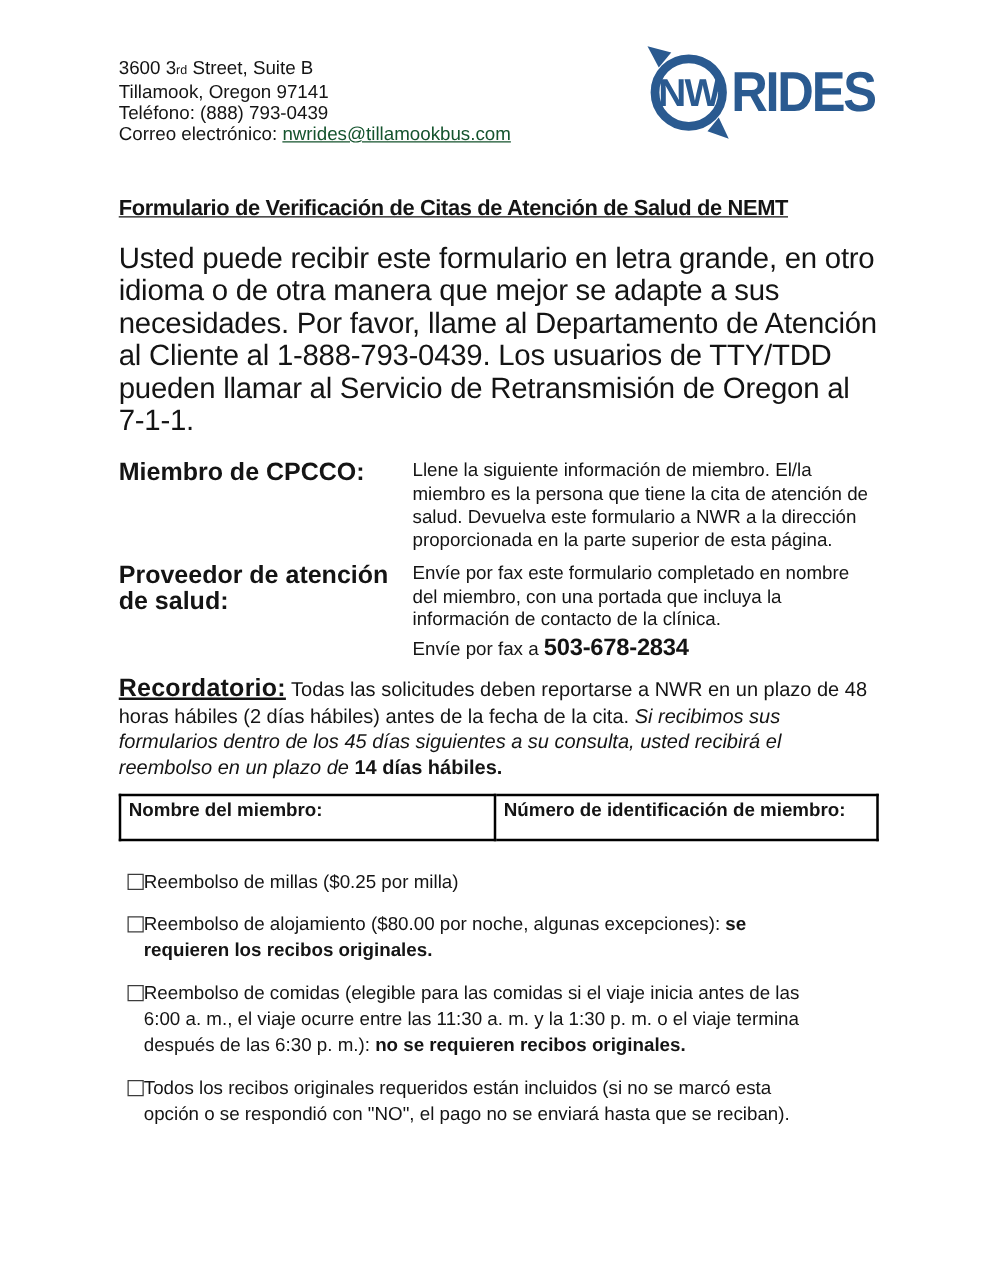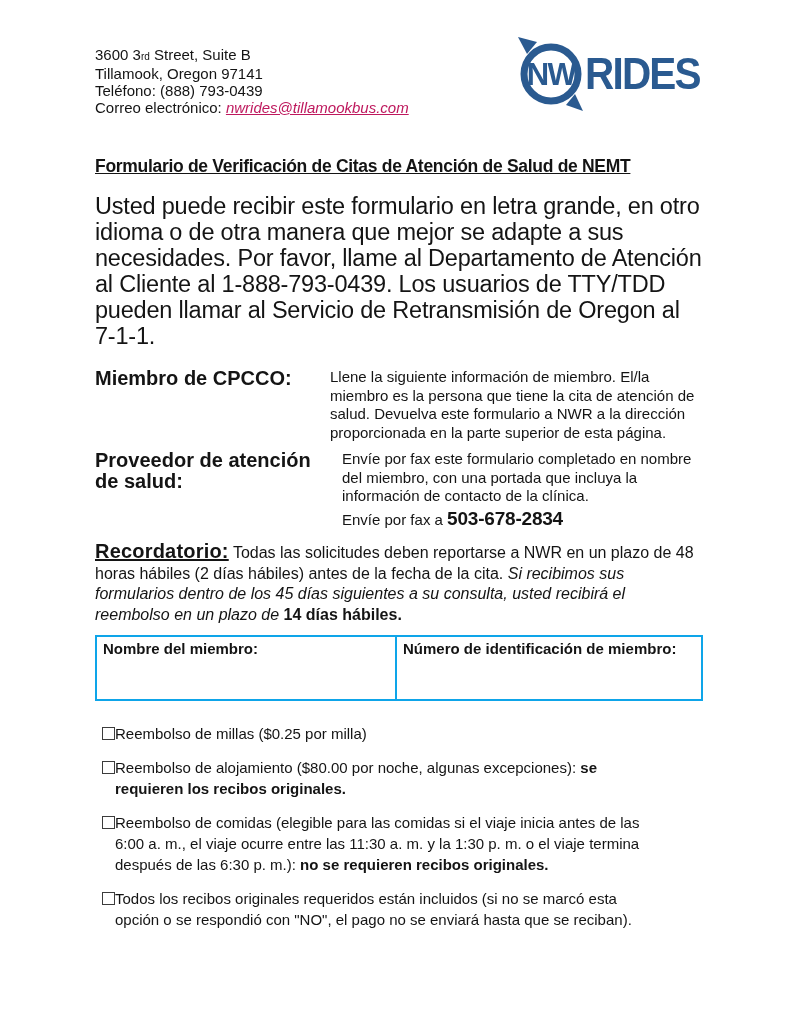--- a/index.html
+++ b/index.html
@@ -10,21 +10,21 @@
     color: #141414;
     position: relative;
     overflow: hidden;
   }
   .page { width: 791px; height: 1024px; padding: 36px 88px 0 95px; }
 
   
   .header-row { display: flex; justify-content: space-between; align-items: flex-end; }
   .address { font-size: 15px; line-height: 17px; font-weight: 500; }
   .ord { font-size: 10px; }
-  .email-link { color: #be185d; text-decoration: underline; cursor: pointer; font-style: italic; }
+  .email-link { color: #14532d; text-decoration: underline; cursor: pointer; }
   .logo-svg { display: block; margin-top: -8px; }
 
   
   .doc-title {
     margin-top: 40px;
     font-size: 17.5px; font-weight: 700; letter-spacing: -0.3px;
     white-space: nowrap;
   }
   .doc-title span { text-decoration: underline; }
 
@@ -32,35 +32,35 @@
   .intro {
     margin-top: 16px;
     font-size: 23.5px; line-height: 26px; letter-spacing: -0.2px;
   }
 
   
   .two-col { display: flex; }
   .two-col .col-label { width: 235px; flex: 0 0 235px; font-size: 20px; font-weight: 700; line-height: 21px; }
   .two-col .col-text { flex: 1; font-size: 15px; line-height: 18.5px; }
   .member-sec { margin-top: 19px; }
-  .provider-sec { margin-top: 8px; gap: 12px; }
+  .provider-sec { margin-top: 8px; }
   .fax-line { margin-top: 4px; }
   .fax-number { font-size: 19px; font-weight: 700; letter-spacing: -0.2px; }
 
   
   .reminder { margin-top: 12px; font-size: 16px; line-height: 20.5px; }
   .reminder-label { font-size: 20px; font-weight: 700; letter-spacing: 0.2px; text-decoration: underline; }
   .reminder .it { font-style: italic; }
   .reminder .it-b { font-weight: 700; }
 
   
   .member-table { width: 100%; border-collapse: collapse; margin-top: 10px; }
   .member-table td {
-    border: 2px solid #0ea5e9;
-    height: 64px; vertical-align: top;
+    border: 2px solid #000000;
+    height: 36px; vertical-align: top;
     padding: 3px 6px;
     font-size: 15px; font-weight: 700;
   }
   .member-table td.c1 { width: 300px; }
 
   
   .checklist { margin-top: 22px; }
   .check-item { display: flex; margin-bottom: 13px; }
   .checkbox {
     width: 13px; height: 13px; flex: 0 0 13px;

